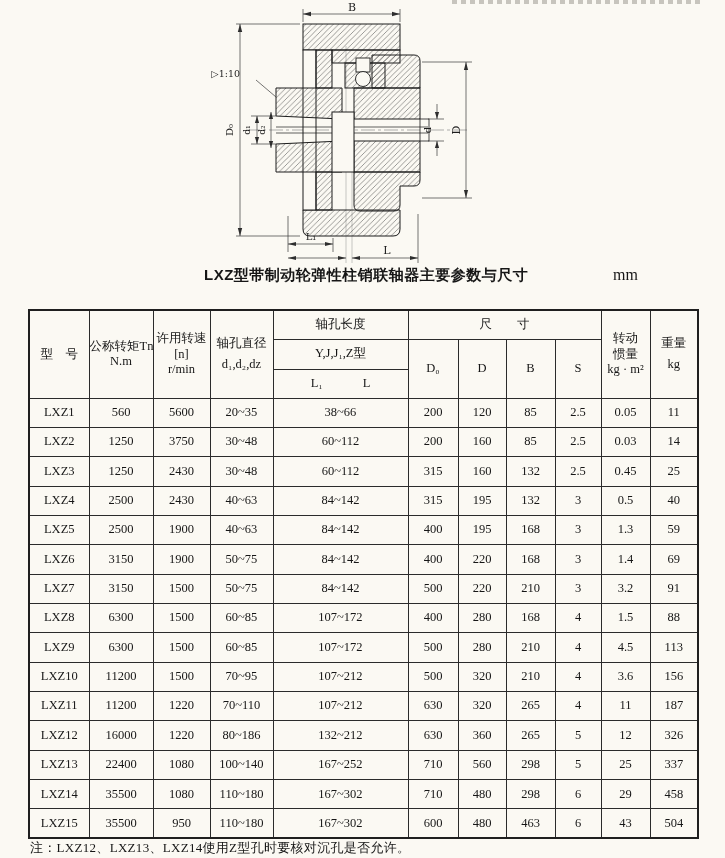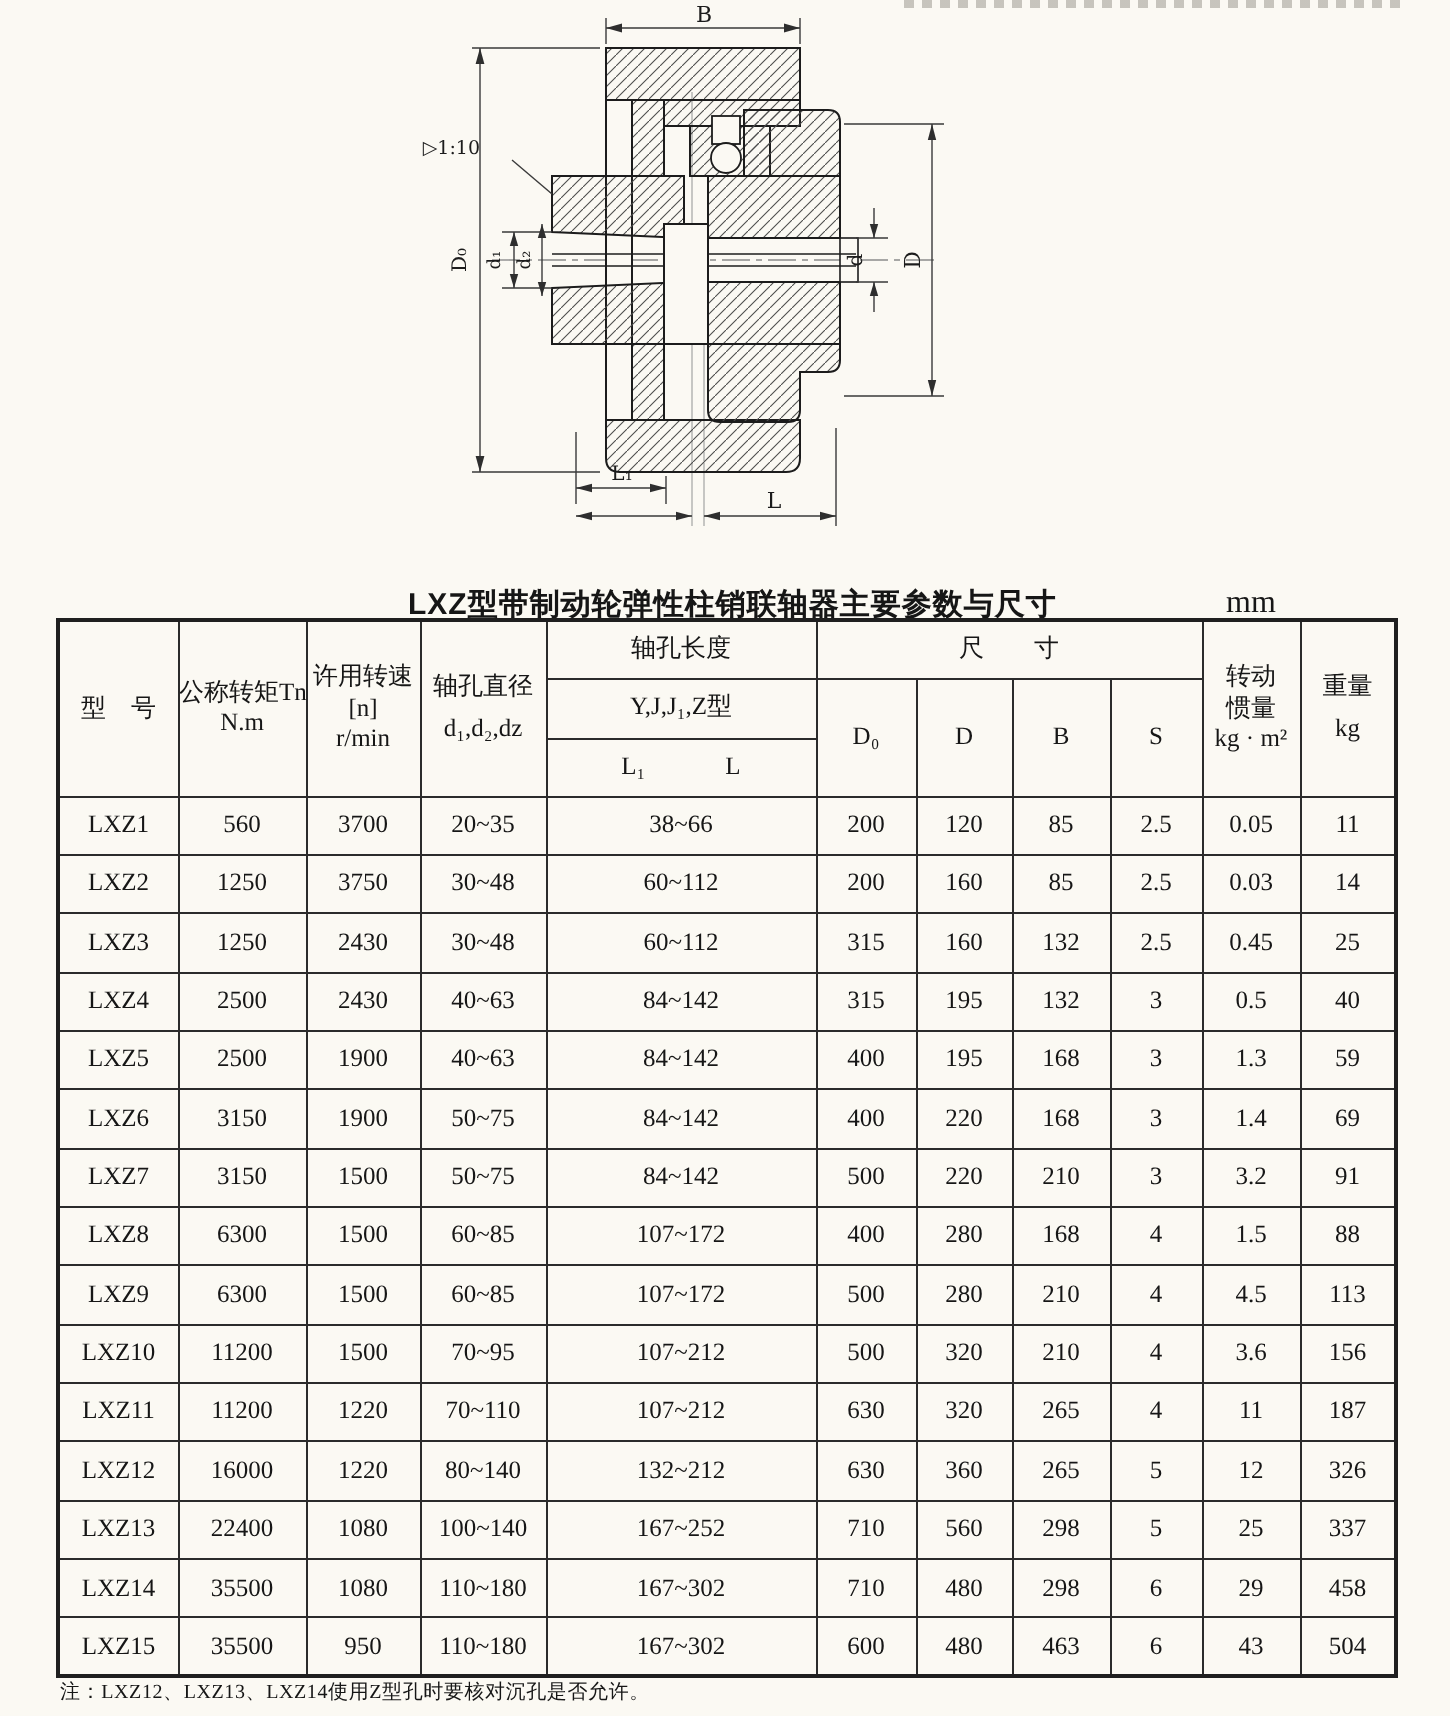--- a/index.html
+++ b/index.html
@@ -7,21 +7,21 @@
     width:725px;height:858px;position:relative;overflow:hidden;
     background:#fbf9f3;color:#161616;
     font-family:"Liberation Serif","DejaVu Serif",serif;
   }
   .cropped-frag{
     position:absolute;top:0;left:452px;width:250px;height:4px;
     background:repeating-linear-gradient(90deg,#b6b3ab 0 5px,transparent 5px 9px);
     opacity:.75;
   }
   svg.drawing{position:absolute;top:0;left:0;}
-  .title-row{position:absolute;top:293px;left:0;width:614px;height:22px;padding-left:26px;}
+  .title-row{position:absolute;top:266px;left:0;width:614px;height:22px;padding-left:26px;}
   .doc-title{
     position:absolute;left:204px;top:0;
     font-family:"Liberation Sans","DejaVu Sans",sans-serif;
     font-weight:bold;font-size:15px;letter-spacing:.5px;white-space:nowrap;
   }
   .doc-unit{position:absolute;left:613px;top:0;font-size:16px;font-family:Liberation Serif, serif;}
   table.spec{
     position:absolute;top:309px;left:28px;width:669px;
     border-collapse:collapse;table-layout:fixed;
     border:2px solid #1f1f1f;
@@ -31,21 +31,21 @@
     padding:0;font-size:12.5px;line-height:1.22;font-weight:normal;
     overflow:hidden;white-space:nowrap;
   }
   thead tr.h1{height:29px}
   thead tr.h2{height:30px}
   thead tr.h3{height:29px}
   tbody tr{height:29.35px}
   .l1l-cell span{display:inline-block}
   .l1l-gap{width:40px}
   .hdr-gap{height:6px}
-  .note{position:absolute;top:839px;left:30px;font-size:10px;letter-spacing:.3px;white-space:nowrap;}
+  .note{position:absolute;top:839px;left:30px;font-size:13px;letter-spacing:.3px;white-space:nowrap;}
   text{fill:#1c1c1c}
 </style>
 </head>
 <body>
 
 <div class="cropped-frag"></div>
 
 <svg class="drawing" width="725" height="274" viewBox="0 0 725 274">
   <defs>
     <pattern id="hatch" width="5.5" height="5.5" patternUnits="userSpaceOnUse">
@@ -199,21 +199,21 @@
     <tr class="h3">
       <td class="l1l-cell">
         <span>L₁</span><span class="l1l-gap"></span><span>L</span>
       </td>
     </tr>
   </thead>
   <tbody>
       <tr>
         <td>LXZ1</td>
         <td>560</td>
-        <td>3700</td>
+        <td>5600</td>
         <td>20~35</td>
         <td>38~66</td>
         <td>200</td>
         <td>120</td>
         <td>85</td>
         <td>2.5</td>
         <td>0.05</td>
         <td>11</td>
       </tr>
       <tr>
@@ -343,21 +343,21 @@
         <td>320</td>
         <td>265</td>
         <td>4</td>
         <td>11</td>
         <td>187</td>
       </tr>
       <tr>
         <td>LXZ12</td>
         <td>16000</td>
         <td>1220</td>
-        <td>80~140</td>
+        <td>80~186</td>
         <td>132~212</td>
         <td>630</td>
         <td>360</td>
         <td>265</td>
         <td>5</td>
         <td>12</td>
         <td>326</td>
       </tr>
       <tr>
         <td>LXZ13</td>

